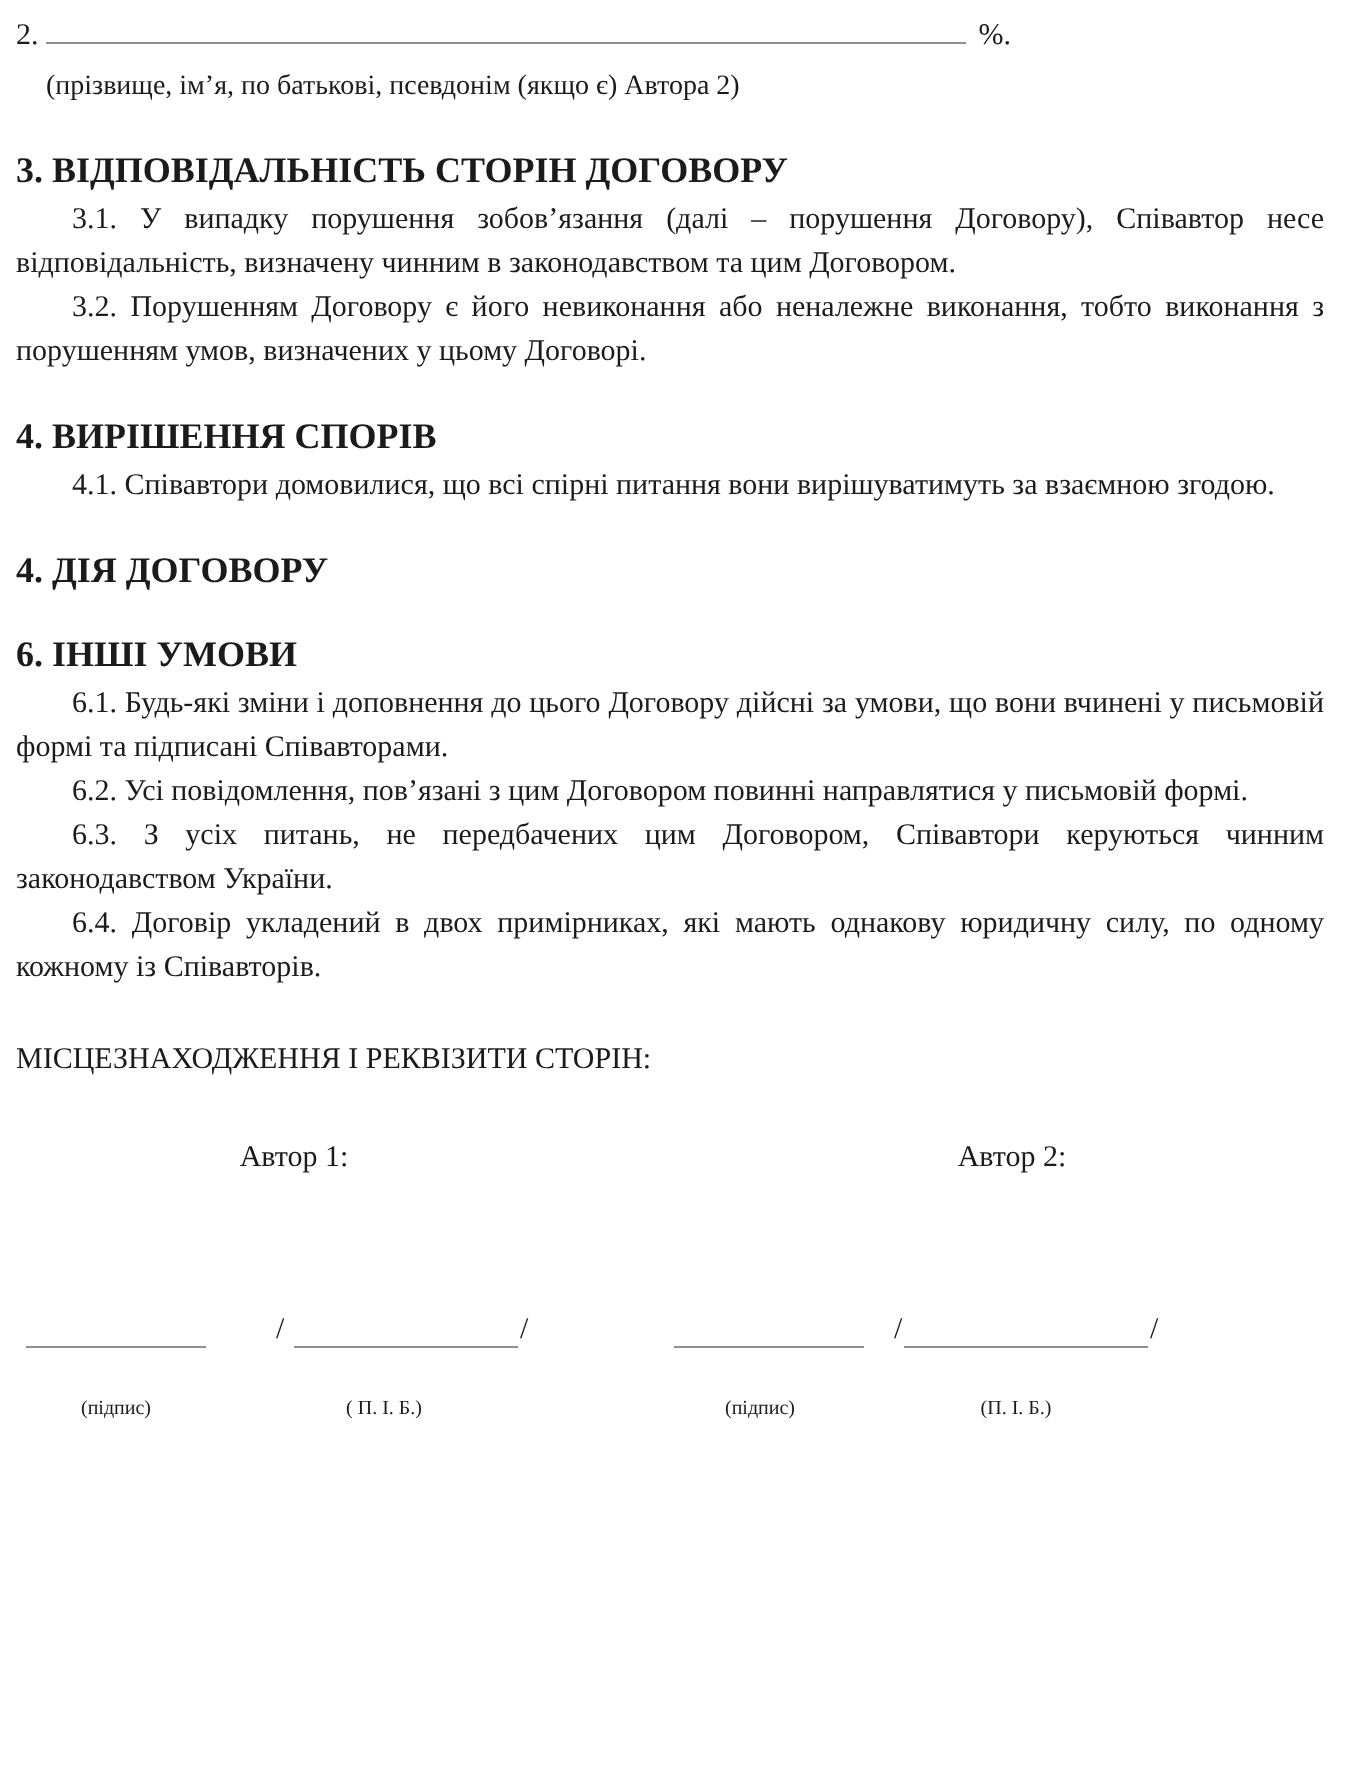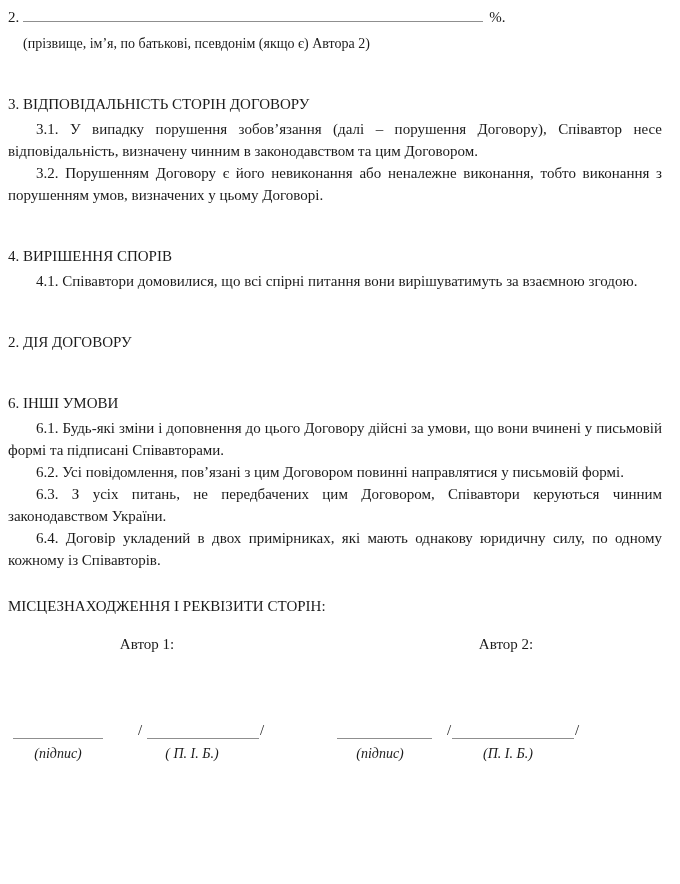--- a/index.html
+++ b/index.html
@@ -32,40 +32,40 @@
   }
   .fill-row .blank-long { width: 460px; margin-left: 4px; }
   .fill-row .pct { margin-left: 6px; }
   .caption {
     margin-top: 6px;
     margin-left: 15px;
     font-size: 14px;
     line-height: 20px;
   }
   .sec-heading {
-    margin-top: 39px;
+    margin-top: 20px;
     margin-bottom: 3px;
-    font-weight: normal;
-    font-size: 15px;
+    font-weight: bold;
+    font-size: 18px;
     line-height: 22px;
   }
   .para {
     margin: 0;
     text-align: justify;
     text-indent: 28px;
   }
   .req-heading {
     margin-top: 24px;
     font-weight: normal;
     font-size: 15px;
     line-height: 22px;
   }
   .authors-row {
     position: relative;
-    margin-top: 16px;
+    margin-top: 27px;
     height: 18px;
   }
   .authors-row .author {
     position: absolute;
     transform: translateX(-50%);
     white-space: nowrap;
   }
   .author-1 { left: 139px; }
   .author-2 { left: 498px; }
   .sig-row {
@@ -74,24 +74,23 @@
     height: 22px;
   }
   .sig-row .blank { position: absolute; bottom: 4px; height: 0; }
   .sig-row .slash {
     position: absolute;
     bottom: 2px;
     font-size: 15px;
   }
   .sig-labels {
     position: relative;
-    margin-top: 0;
+    margin-top: 16px;
     height: 18px;
-    font-style: italic;
-    font-size: 14px;
+    font-size: 10px;
   }
   .sig-labels .lbl {
     position: absolute;
     transform: translateX(-50%);
     white-space: nowrap;
   }
 </style>
 </head>
 <body>
 
@@ -104,21 +103,21 @@
   </div>
   <div class="caption">(прізвище, ім’я, по батькові,  псевдонім (якщо є) Автора 2)</div>
 
   <div class="sec-heading">3. ВІДПОВІДАЛЬНІСТЬ СТОРІН ДОГОВОРУ</div>
   <p class="para">3.1. У випадку порушення зобов’язання (далі – порушення Договору), Співавтор несе відповідальність, визначену чинним в законодавством та цим Договором.</p>
   <p class="para">3.2. Порушенням Договору є його невиконання або неналежне виконання, тобто виконання з порушенням умов, визначених у цьому  Договорі.</p>
 
   <div class="sec-heading">4. ВИРІШЕННЯ СПОРІВ</div>
   <p class="para">4.1. Співавтори домовилися, що всі спірні питання вони вирішуватимуть за взаємною згодою.</p>
 
-  <div class="sec-heading">2. ДІЯ ДОГОВОРУ</div>
+  <div class="sec-heading">4. ДІЯ ДОГОВОРУ</div>
 
   <div class="sec-heading">6. ІНШІ УМОВИ</div>
   <p class="para">6.1. Будь-які зміни і доповнення до цього Договору дійсні за умови, що вони вчинені у письмовій формі та підписані Співавторами.</p>
   <p class="para">6.2. Усі повідомлення, пов’язані з цим Договором повинні направлятися у письмовій формі.</p>
   <p class="para">6.3. З усіх питань, не передбачених цим Договором, Співавтори керуються чинним законодавством України.</p>
   <p class="para">6.4. Договір укладений в двох примірниках, які мають однакову юридичну силу, по одному кожному із Співавторів.</p>
 
   <div class="req-heading">МІСЦЕЗНАХОДЖЕННЯ І РЕКВІЗИТИ СТОРІН:</div>
 
   <div class="authors-row">

